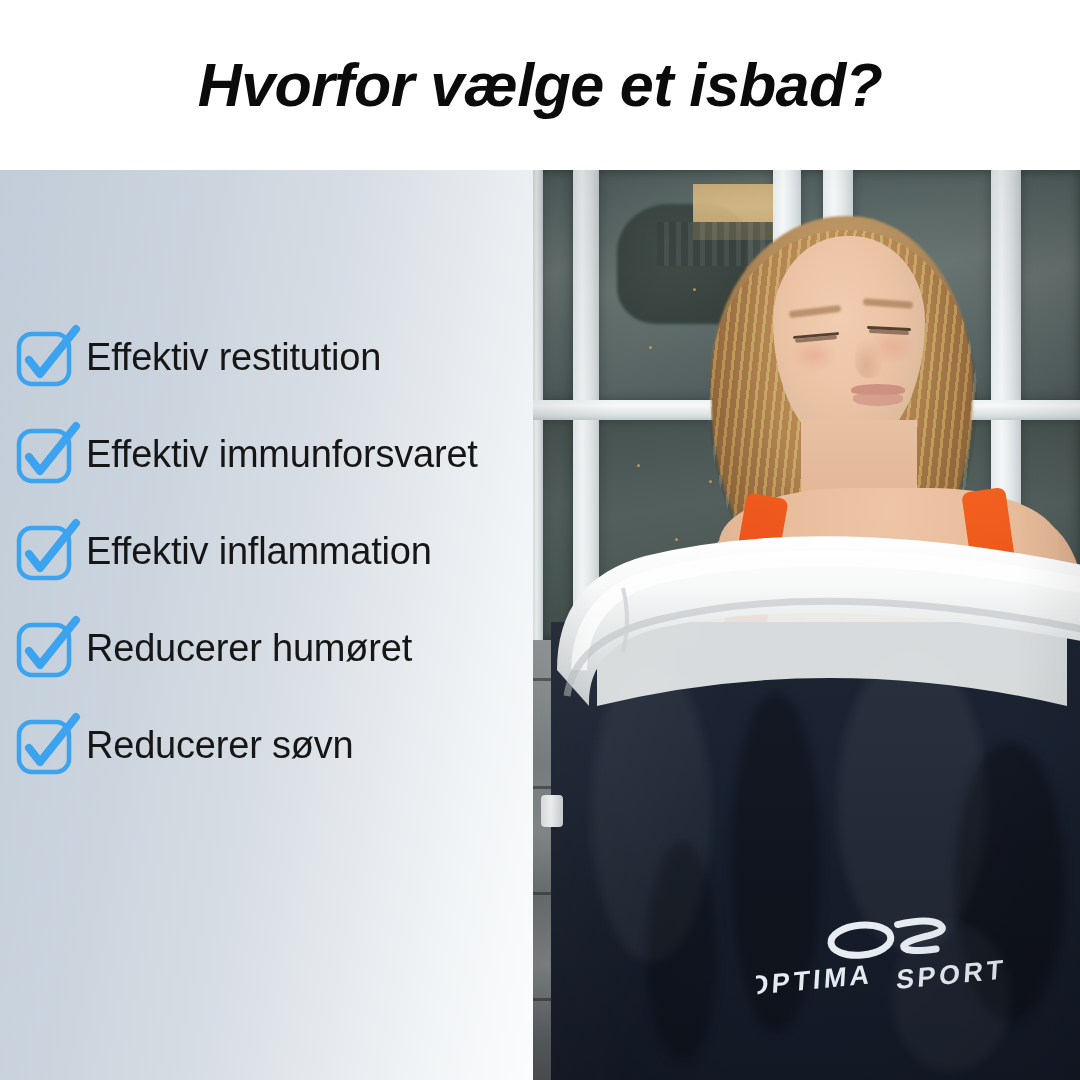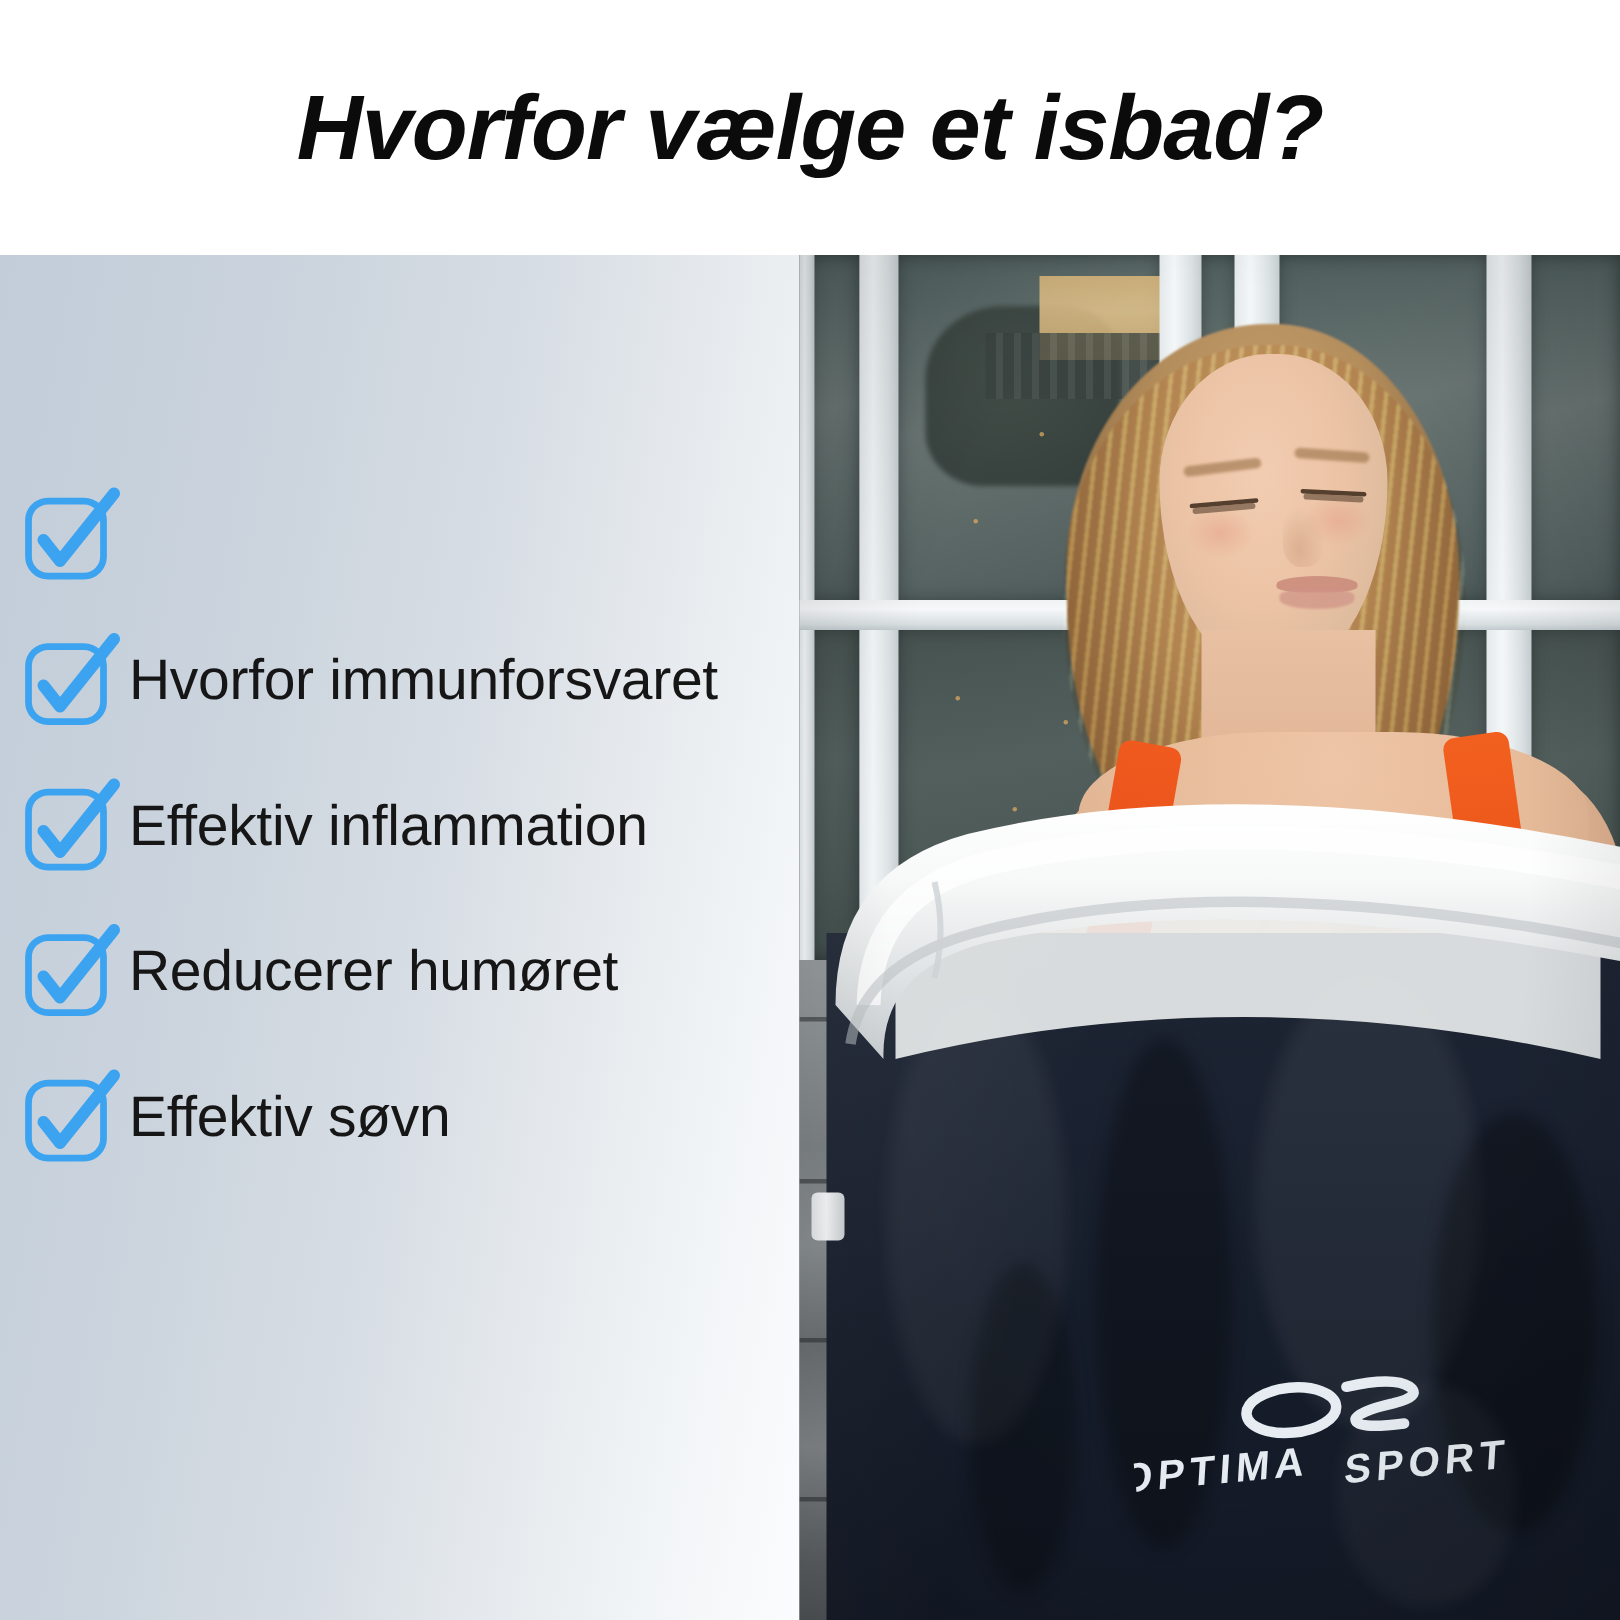--- a/index.html
+++ b/index.html
@@ -208,30 +208,31 @@
   <div id="left-panel">
     <div id="benefits">
 
       <div class="benefit">
         <span class="cb">
           <svg viewBox="0 0 56 56">
             <rect x="3" y="3" width="50" height="50" rx="13" ry="13" fill="none" stroke="#3ba3f0" stroke-width="4.5"></rect>
             <path d="M13 29 L24 43 L60 -2" fill="none" stroke="#3ba3f0" stroke-width="8" stroke-linecap="round" stroke-linejoin="round"></path>
           </svg>
         </span>
+        <span class="benefit-label">Effektiv restitution</span>
       </div>
 
       <div class="benefit">
         <span class="cb">
           <svg viewBox="0 0 56 56">
             <rect x="3" y="3" width="50" height="50" rx="13" ry="13" fill="none" stroke="#3ba3f0" stroke-width="4.5"></rect>
             <path d="M13 29 L24 43 L60 -2" fill="none" stroke="#3ba3f0" stroke-width="8" stroke-linecap="round" stroke-linejoin="round"></path>
           </svg>
         </span>
-        <span class="benefit-label">Hvorfor immunforsvaret</span>
+        <span class="benefit-label">Effektiv immunforsvaret</span>
       </div>
 
       <div class="benefit">
         <span class="cb">
           <svg viewBox="0 0 56 56">
             <rect x="3" y="3" width="50" height="50" rx="13" ry="13" fill="none" stroke="#3ba3f0" stroke-width="4.5"></rect>
             <path d="M13 29 L24 43 L60 -2" fill="none" stroke="#3ba3f0" stroke-width="8" stroke-linecap="round" stroke-linejoin="round"></path>
           </svg>
         </span>
         <span class="benefit-label">Effektiv inflammation</span>
@@ -247,21 +248,21 @@
         <span class="benefit-label">Reducerer humøret</span>
       </div>
 
       <div class="benefit">
         <span class="cb">
           <svg viewBox="0 0 56 56">
             <rect x="3" y="3" width="50" height="50" rx="13" ry="13" fill="none" stroke="#3ba3f0" stroke-width="4.5"></rect>
             <path d="M13 29 L24 43 L60 -2" fill="none" stroke="#3ba3f0" stroke-width="8" stroke-linecap="round" stroke-linejoin="round"></path>
           </svg>
         </span>
-        <span class="benefit-label">Effektiv søvn</span>
+        <span class="benefit-label">Reducerer søvn</span>
       </div>
 
     </div>
   </div>
 
   <div id="photo" aria-label="Kvinde i isbad">
 
     <div class="layer ground">
       <div class="ground-line" style="top:78px"></div>
       <div class="ground-line" style="top:186px"></div>

